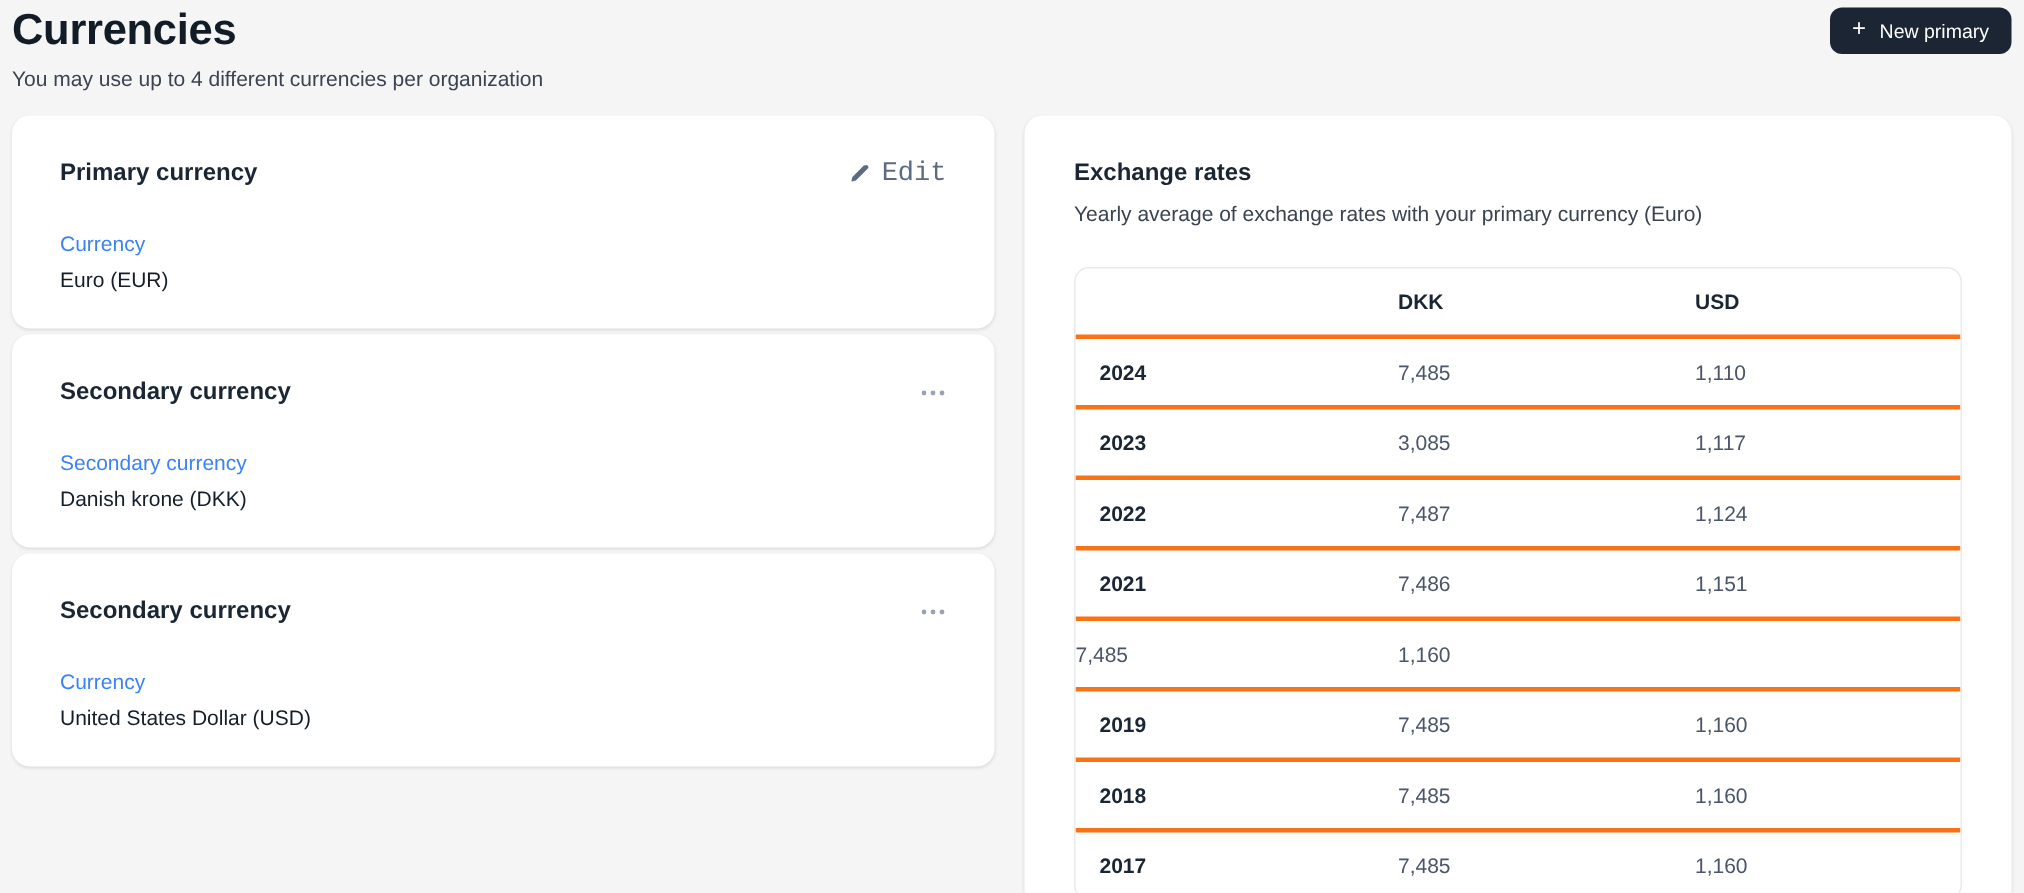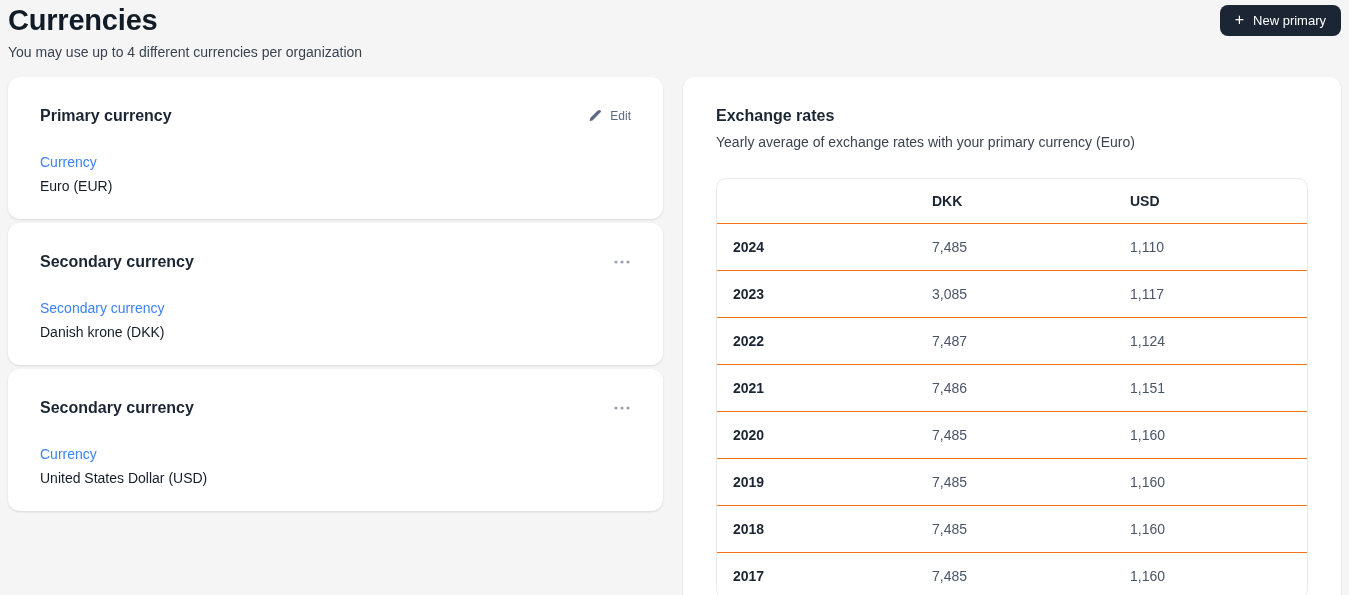--- a/index.html
+++ b/index.html
@@ -37,21 +37,21 @@
   .card {
     background:#ffffff; border-radius:12px;
     box-shadow:0 1px 3px rgba(16,24,40,.07), 0 1px 2px rgba(16,24,40,.05);
     padding:27px 32px 25px 32px;
   }
   .card-head { display:flex; justify-content:space-between; align-items:center; height:24px; }
   .card-title { font-size:16px; font-weight:600; color:#1b2634; }
   .edit-btn {
     display:flex; align-items:center; gap:8px;
     background:none; border:none; cursor:pointer;
-    font-size:12px; color:#5d6b82; font-family:Liberation Sans, sans-serif;
+    font-size:18px; color:#5d6b82; font-family:Liberation Mono, monospace;
   }
   .menu-btn {
     background:none; border:none; cursor:pointer;
     display:flex; align-items:center; padding:4px 0;
   }
   .field-label { margin-top:26px; font-size:14px; color:#3b82f6; }
   .field-value { margin-top:8px; font-size:14px; color:#141e29; }
 
   
   .rates-card {
@@ -63,21 +63,21 @@
   .rates-title { font-size:16px; font-weight:600; color:#1b2634; }
   .rates-subtitle { margin-top:9px; font-size:14px; color:#3a4350; }
   .rates-table {
     margin-top:28px;
     border:1px solid #e7eaee; border-radius:10px;
     overflow:hidden; background:#ffffff;
   }
   .rate-row {
     display:grid; grid-template-columns:215px 198px 1fr;
     align-items:center; height:47px;
-    border-top:1px solid #f97316;
+    border-top:3px solid #f97316;
     font-size:14px;
   }
   .rate-row.head { height:44px; border-top:none; }
   .cell-year { padding-left:16px; font-weight:600; color:#1b2634; }
   .cell-head { font-weight:600; color:#1b2634; }
   .cell-val { color:#4a5568; }
 </style>
 </head>
 <body>
 
@@ -170,21 +170,20 @@
       <div class="cell-year">2022</div>
       <div class="cell-val">7,487</div>
       <div class="cell-val">1,124</div>
     </div>
     <div class="rate-row">
       <div class="cell-year">2021</div>
       <div class="cell-val">7,486</div>
       <div class="cell-val">1,151</div>
     </div>
     <div class="rate-row">
-      <div class="cell-year">2020</div>
       <div class="cell-val">7,485</div>
       <div class="cell-val">1,160</div>
     </div>
     <div class="rate-row">
       <div class="cell-year">2019</div>
       <div class="cell-val">7,485</div>
       <div class="cell-val">1,160</div>
     </div>
     <div class="rate-row">
       <div class="cell-year">2018</div>

